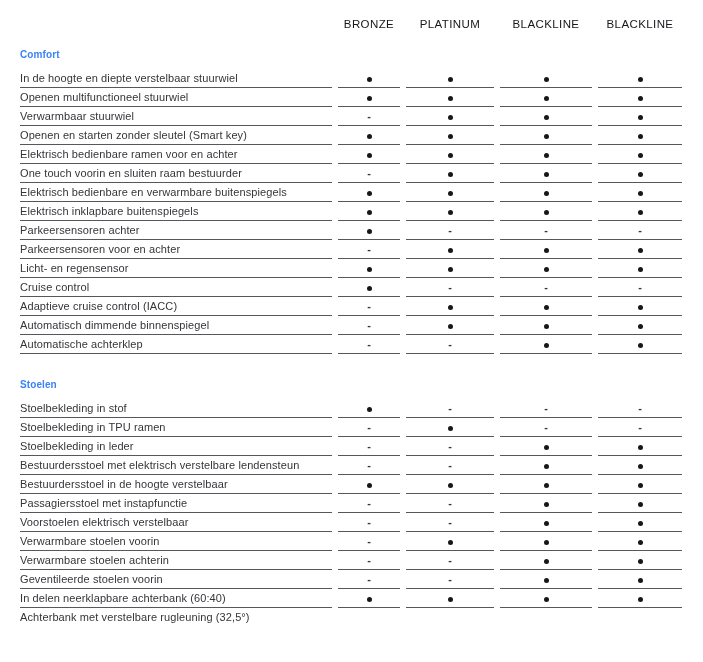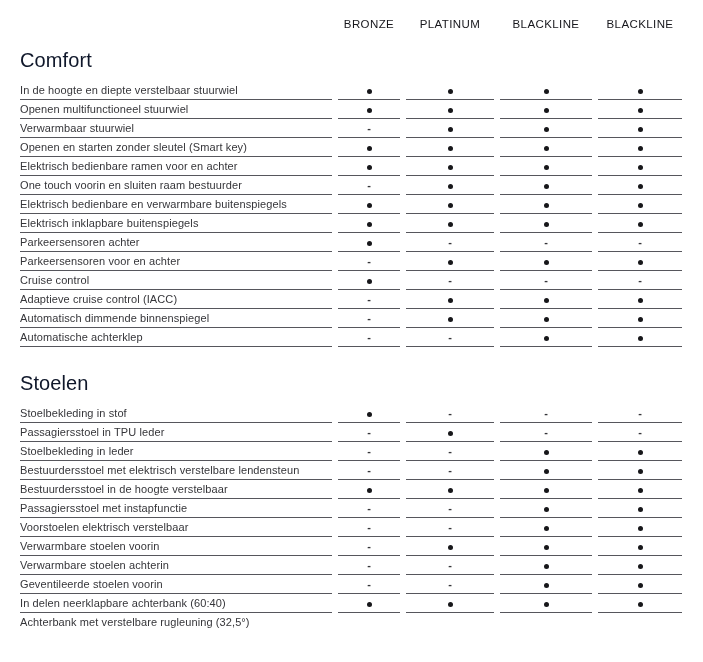--- a/index.html
+++ b/index.html
@@ -29,23 +29,23 @@
   th.col-header {
     font-size: 11.5px;
     font-weight: normal;
     letter-spacing: 0.4px;
     color: #17171c;
     text-align: center;
     padding: 8px 0 6px 0;
     white-space: nowrap;
   }
   td.section-title {
-    font-size: 20px;
-    font-weight: normal;
-    color: #0f172a;
+    font-size: 10px;
+    font-weight: bold;
+    color: #3b82f6;
     padding: 13px 0 9px 0;
     letter-spacing: 0.1px;
   }
   tr.section-stoelen td.section-title {
     padding-top: 25px;
   }
   tr.feature td {
     height: 18px;
     border-bottom: 1px solid #56565c;
     font-size: 11px;
@@ -168,20 +168,27 @@
           <td class="value"><span class="dash">-</span></td>
         </tr>
         <tr class="feature">
           <td class="feature-name">Parkeersensoren voor en achter</td>
           <td class="value"><span class="dash">-</span></td>
           <td class="value"><span class="dot"></span></td>
           <td class="value"><span class="dot"></span></td>
           <td class="value"><span class="dot"></span></td>
         </tr>
         <tr class="feature">
+          <td class="feature-name">Licht- en regensensor</td>
+          <td class="value"><span class="dot"></span></td>
+          <td class="value"><span class="dot"></span></td>
+          <td class="value"><span class="dot"></span></td>
+          <td class="value"><span class="dot"></span></td>
+        </tr>
+        <tr class="feature">
           <td class="feature-name">Cruise control</td>
           <td class="value"><span class="dot"></span></td>
           <td class="value"><span class="dash">-</span></td>
           <td class="value"><span class="dash">-</span></td>
           <td class="value"><span class="dash">-</span></td>
         </tr>
         <tr class="feature">
           <td class="feature-name">Adaptieve cruise control (IACC)</td>
           <td class="value"><span class="dash">-</span></td>
           <td class="value"><span class="dot"></span></td>
@@ -206,21 +213,21 @@
           <td class="section-title" colspan="5">Stoelen</td>
         </tr>
         <tr class="feature">
           <td class="feature-name">Stoelbekleding in stof</td>
           <td class="value"><span class="dot"></span></td>
           <td class="value"><span class="dash">-</span></td>
           <td class="value"><span class="dash">-</span></td>
           <td class="value"><span class="dash">-</span></td>
         </tr>
         <tr class="feature">
-          <td class="feature-name">Passagiersstoel in TPU leder</td>
+          <td class="feature-name">Stoelbekleding in TPU ramen</td>
           <td class="value"><span class="dash">-</span></td>
           <td class="value"><span class="dot"></span></td>
           <td class="value"><span class="dash">-</span></td>
           <td class="value"><span class="dash">-</span></td>
         </tr>
         <tr class="feature">
           <td class="feature-name">Stoelbekleding in leder</td>
           <td class="value"><span class="dash">-</span></td>
           <td class="value"><span class="dash">-</span></td>
           <td class="value"><span class="dot"></span></td>

